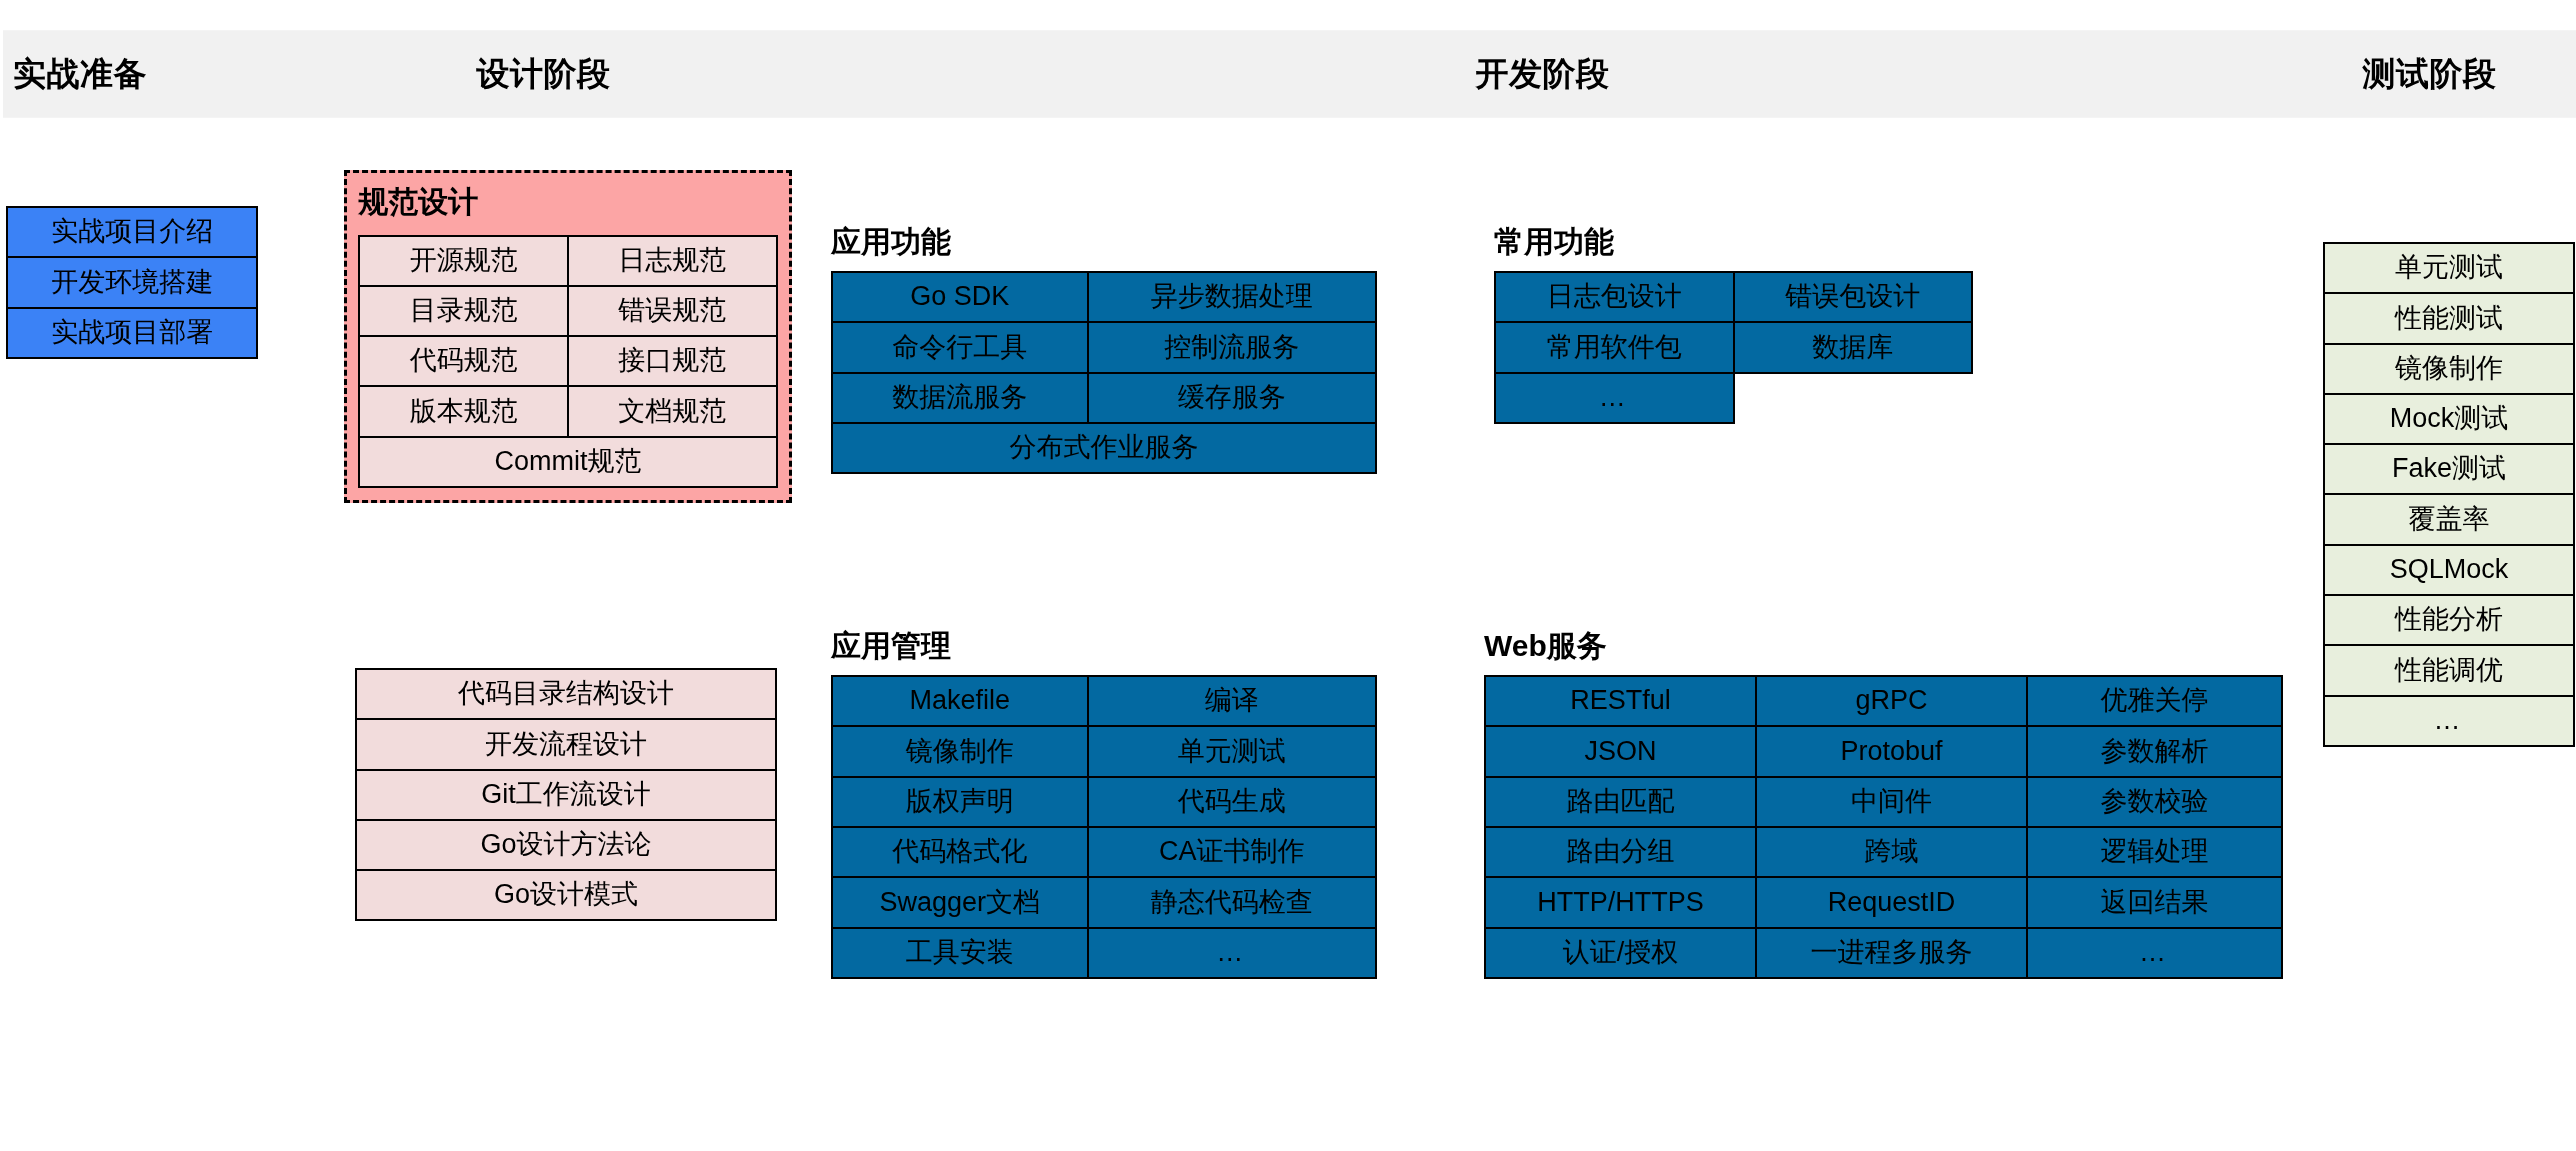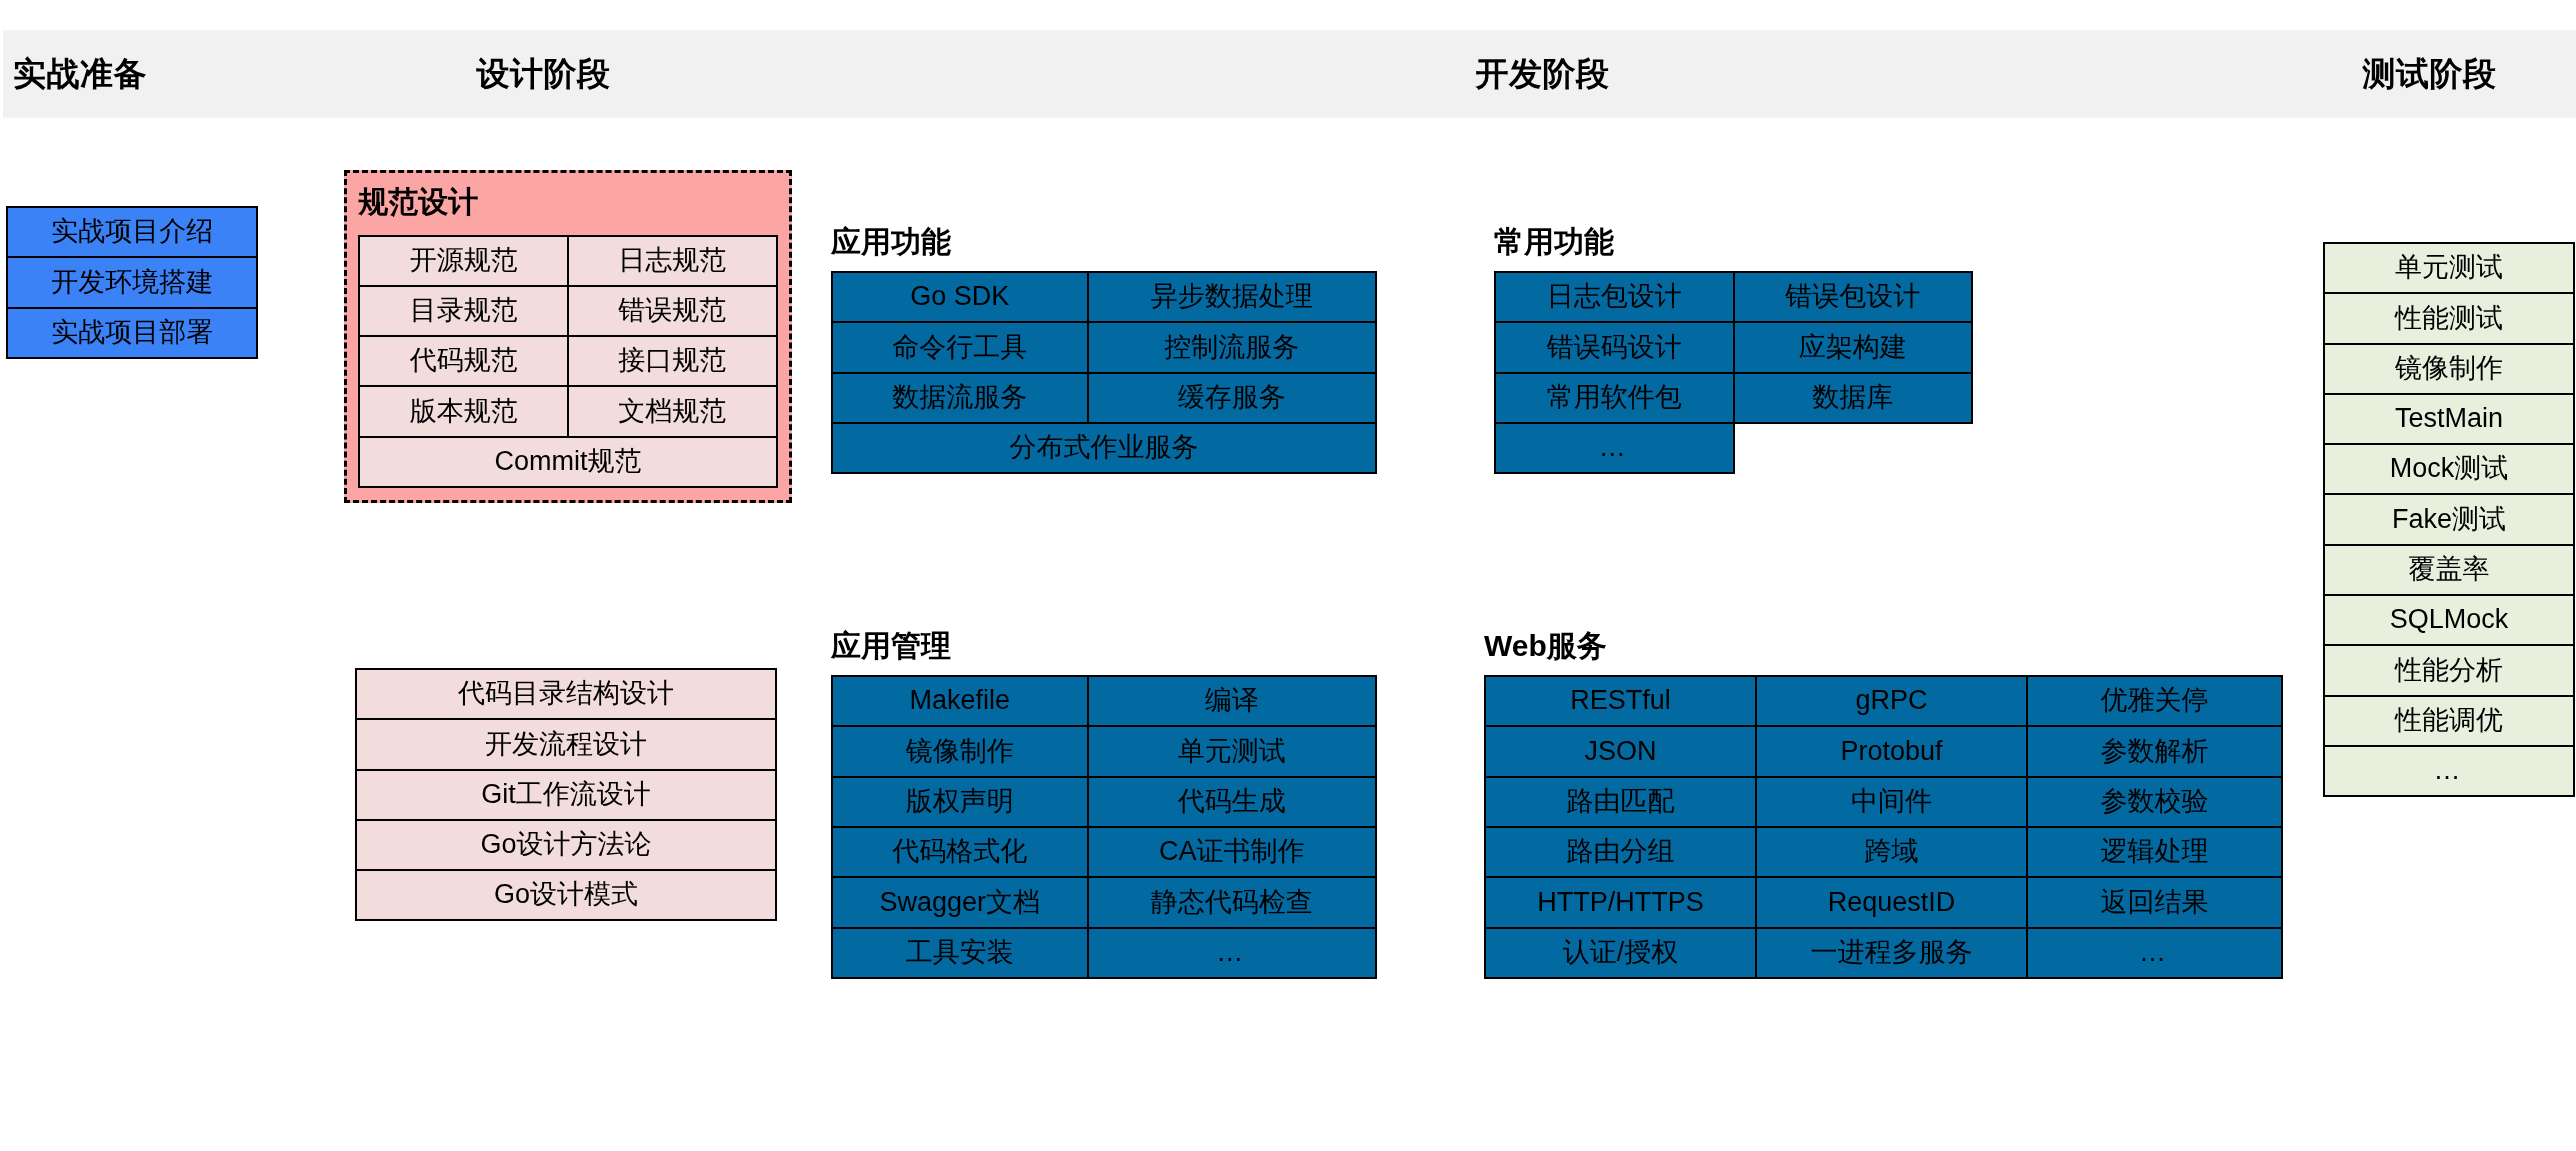--- a/index.html
+++ b/index.html
@@ -197,24 +197,20 @@
 
 <div class="group" style="left:1494px; top:222px;">
   <div class="grp-title">常用功能</div>
   <table class="grid c-orange" style="width:479px;">
     <tbody>
         <tr>
       <td style="width:50%">日志包设计</td>
       <td style="width:50%">错误包设计</td>
     </tr>
     <tr>
-      <td>错误码设计</td>
-      <td>应架构建</td>
-    </tr>
-    <tr>
       <td>常用软件包</td>
       <td>数据库</td>
     </tr>
     <tr>
       <td class="dots">…</td>
       <td class="td-empty"></td>
     </tr>
   </tbody>
     </table>
 </div>
@@ -263,23 +259,20 @@
         <tr>
           <td>单元测试</td>
         </tr>
     <tr>
           <td>性能测试</td>
         </tr>
     <tr>
           <td>镜像制作</td>
         </tr>
     <tr>
-          <td>TestMain</td>
-        </tr>
-    <tr>
           <td>Mock测试</td>
         </tr>
     <tr>
           <td>Fake测试</td>
         </tr>
     <tr>
           <td>覆盖率</td>
         </tr>
     <tr>
           <td>SQLMock</td>

